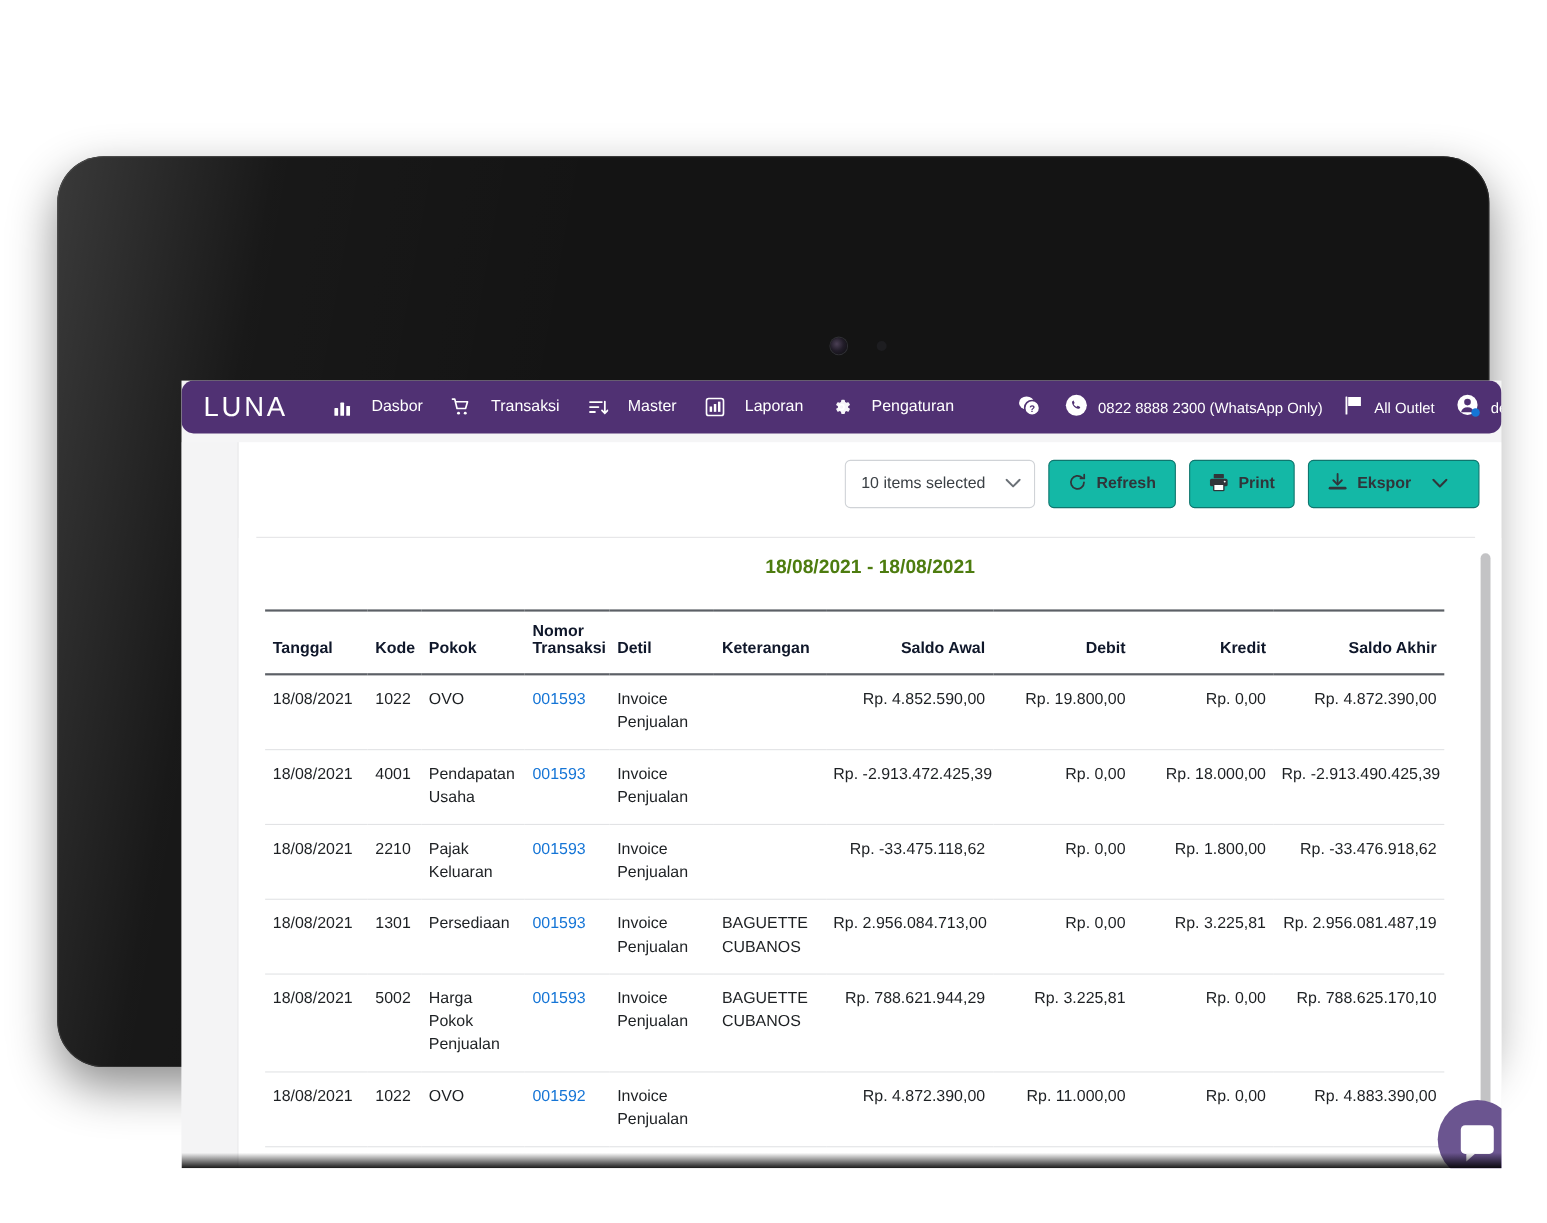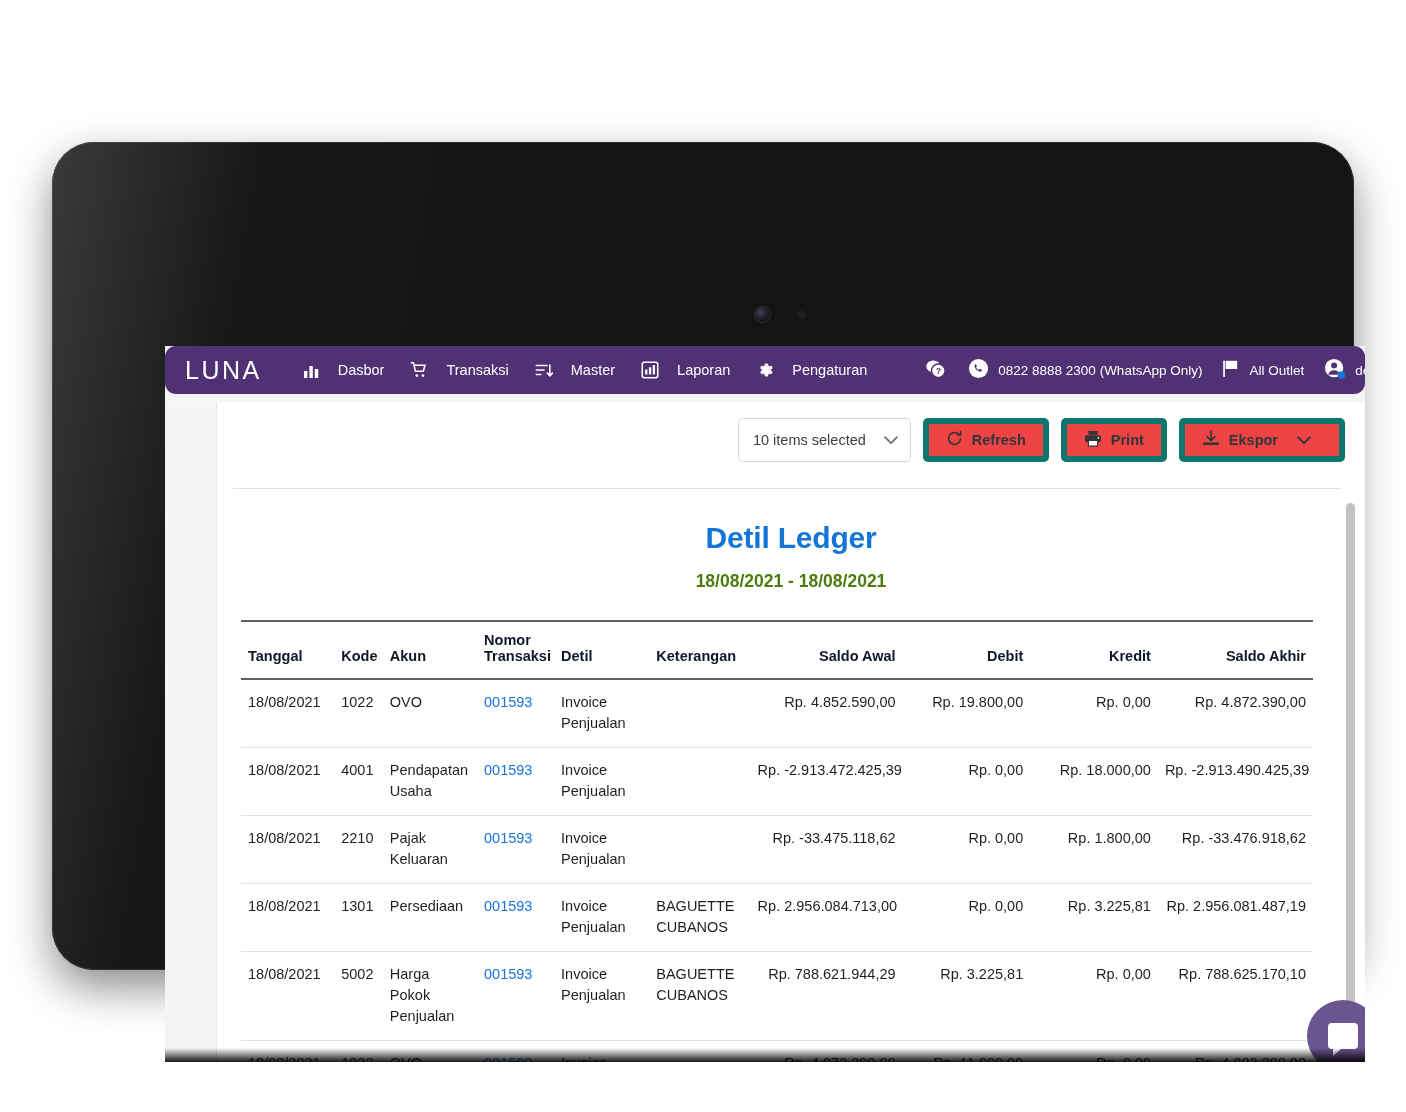--- a/index.html
+++ b/index.html
@@ -99,22 +99,22 @@
     display: flex; align-items: center; gap: 12px;
   }
   .tb-select {
     height: 44px; min-width: 155px;
     border: 1px solid #d0d3d7; border-radius: 5px;
     background: #fff; display: flex; align-items: center;
     justify-content: flex-end; padding: 0 12px 0 14px;
     font-size: 14.5px; color: #3b4045; cursor: pointer; gap: 18px;
   }
   .tb-btn {
-    height: 44px; border: 6px solid #0f766e; border-radius: 5px;
-    background: #ef4444; display: flex; align-items: center;
+    height: 44px; border: 1px solid #0f766e; border-radius: 5px;
+    background: #14b8a6; display: flex; align-items: center;
     padding: 0 17px; gap: 9px;
     font-size: 14.5px; color: #30353a; cursor: pointer; font-weight: 600; justify-content: space-between;
   }
   .tb-btn.has-caret { padding-right: 28px; }
 
   #divider {
     position: absolute; left: 16px; top: 86px;
     width: 1108px; height: 1px; background: #e3e3e5;
   }
 
@@ -372,41 +372,40 @@
                 <path d="M1 1.2l6 6 6-6"></path>
               </svg>
           </span>
         </div>
       </div>
 
       <div id="divider"></div>
 
       <div id="report">
         <div id="report-inner">
-          <div id="report-title">Detil Ledger</div>
           <div id="report-range">18/08/2021 - 18/08/2021</div>
 
           <table id="ledger">
             <colgroup>
               <col class="c-tanggal">
                 <col class="c-kode">
                 <col class="c-akun">
               <col class="c-nomor">
                 <col class="c-tipe">
                 <col class="c-ket">
               <col class="c-awal">
                 <col class="c-debit">
                 <col class="c-kredit">
                 <col class="c-akhir">
             </colgroup>
             <thead>
               <tr>
                 <th>Tanggal</th>
                 <th>Kode</th>
-                <th>Akun</th>
+                <th>Pokok</th>
                 <th>
                   <span>Nomor</span><br>
                   <span>Transaksi</span>
                 </th>
                 <th>Detil</th>
                 <th>Keterangan</th>
                 <th class="num">Saldo Awal</th>
                 <th class="num">Debit</th>
                 <th class="num">Kredit</th>
                 <th class="num">Saldo Akhir</th>

